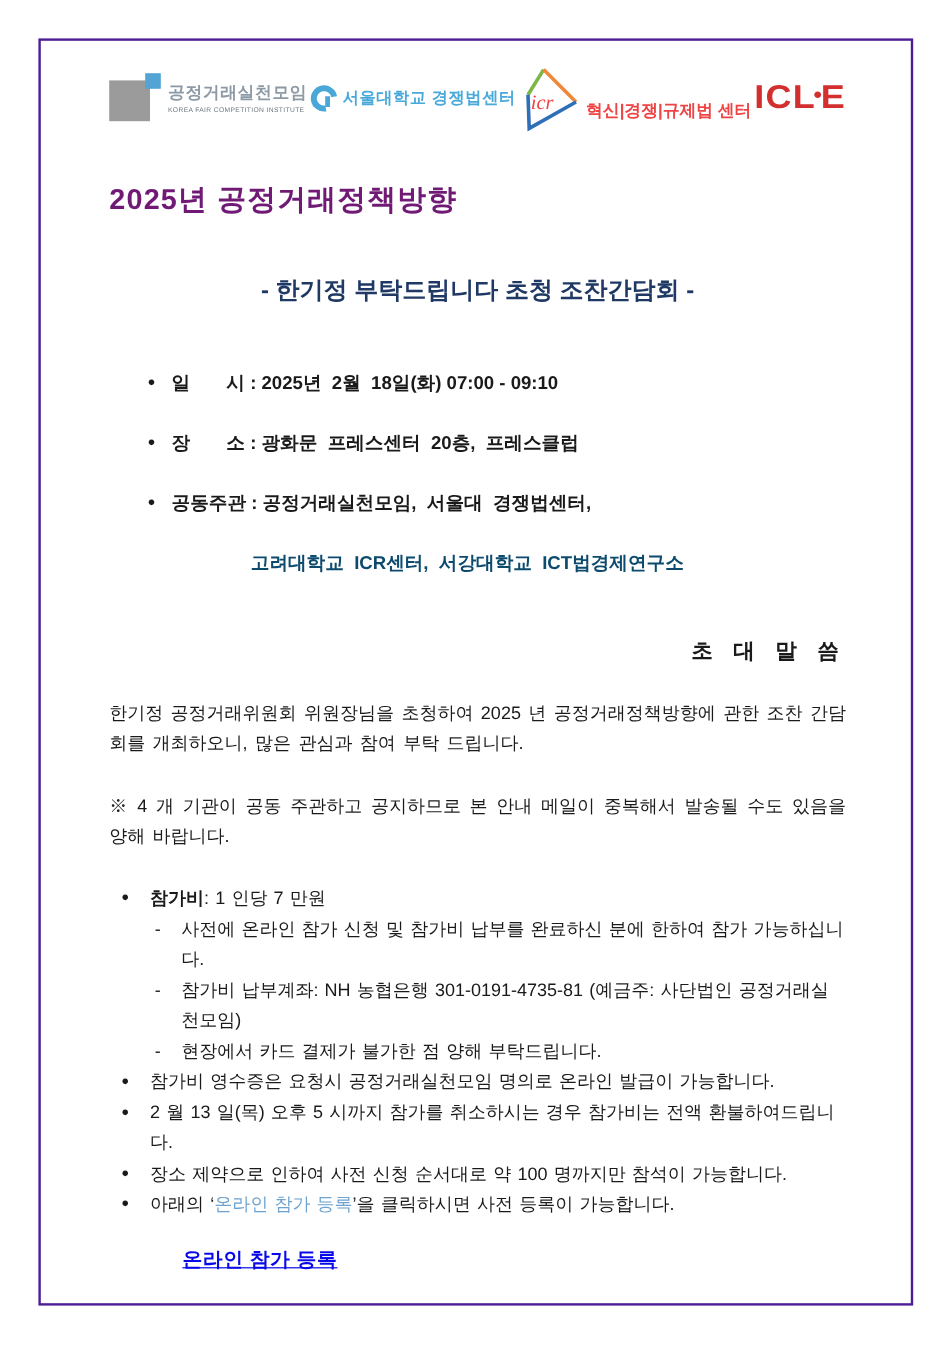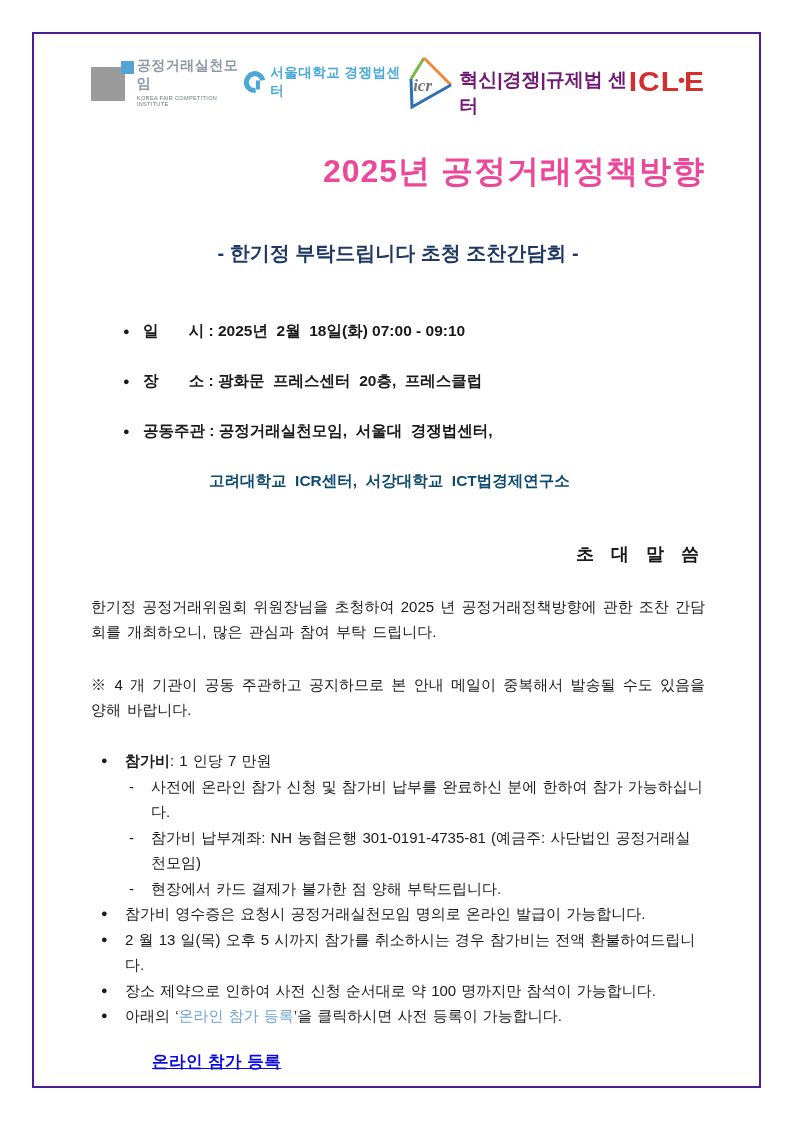--- a/index.html
+++ b/index.html
@@ -18,28 +18,28 @@
   .kfci-kr { font-size:14px; font-weight:bold; color:#8d9aa6; letter-spacing:.5px; }
   .kfci-en { font-size:5.6px; color:#6e7880; letter-spacing:.3px; margin-top:2px; }
 
   .snu-mark { position:relative; width:22px; height:22px; margin-right:5px; border-radius:50%;
               border:5px solid #49a8d8; border-right-color:transparent; box-sizing:border-box; transform:rotate(35deg); }
   .snu-bar { position:absolute; left:8px; top:2px; width:4px; height:9px; background:#49a8d8; transform:rotate(-35deg); }
   .snu-text { font-size:13.5px; font-weight:bold; color:#4aa9d9; letter-spacing:.5px; }
 
   .icr-mark { position:relative; width:52px; height:56px; margin-right:4px; }
   .icr-acronym { position:absolute; left:10px; top:22px; font-family:"Liberation Serif",serif; font-style:italic;
-                 font-size:17px; color:#737373; font-weight:bold; }
-  .icr-text { font-size:19px; font-weight:bold; color:#701a75; margin-top:22px; }
+                 font-size:17px; color:#ef4444; font-weight:normal; }
+  .icr-text { font-size:14px; font-weight:bold; color:#ef4444; margin-top:22px; }
 
   .icle-text { font-weight:900; font-size:30px; color:#d32f2f; letter-spacing:1px; transform:scaleY(.92); display:inline-block; }
   .icle-text .dot { font-size:20px; vertical-align:6px; margin:0 -2px; }
 
   
-  .title { margin-top:38px; text-align:right; font-size:32px; font-weight:bold; color:#ec4899; letter-spacing:1px; }
+  .title { margin-top:38px; text-align:left; font-size:24px; font-weight:bold; color:#701a75; letter-spacing:1px; }
   .subtitle { margin-top:46px; text-align:center; font-size:20px; font-weight:bold; color:#1f3864; }
 
   
   .info { margin-top:54px; padding-left:32px; }
   .info-row { display:flex; margin-bottom:29px; font-size:15.5px; font-weight:bold; color:#1a1a1a; white-space:pre; }
   .info-cont { padding-left:86px; margin-bottom:25px; font-size:15.5px; font-weight:bold; color:#0c4a6e; white-space:pre; }
   .dot { width:20px; font-size:11px; line-height:20px; flex:none; }
 
   
   .invite-heading { margin-top:50px; text-align:right; font-size:18px; font-weight:bold; letter-spacing:6px; color:#1a1a1a; }

